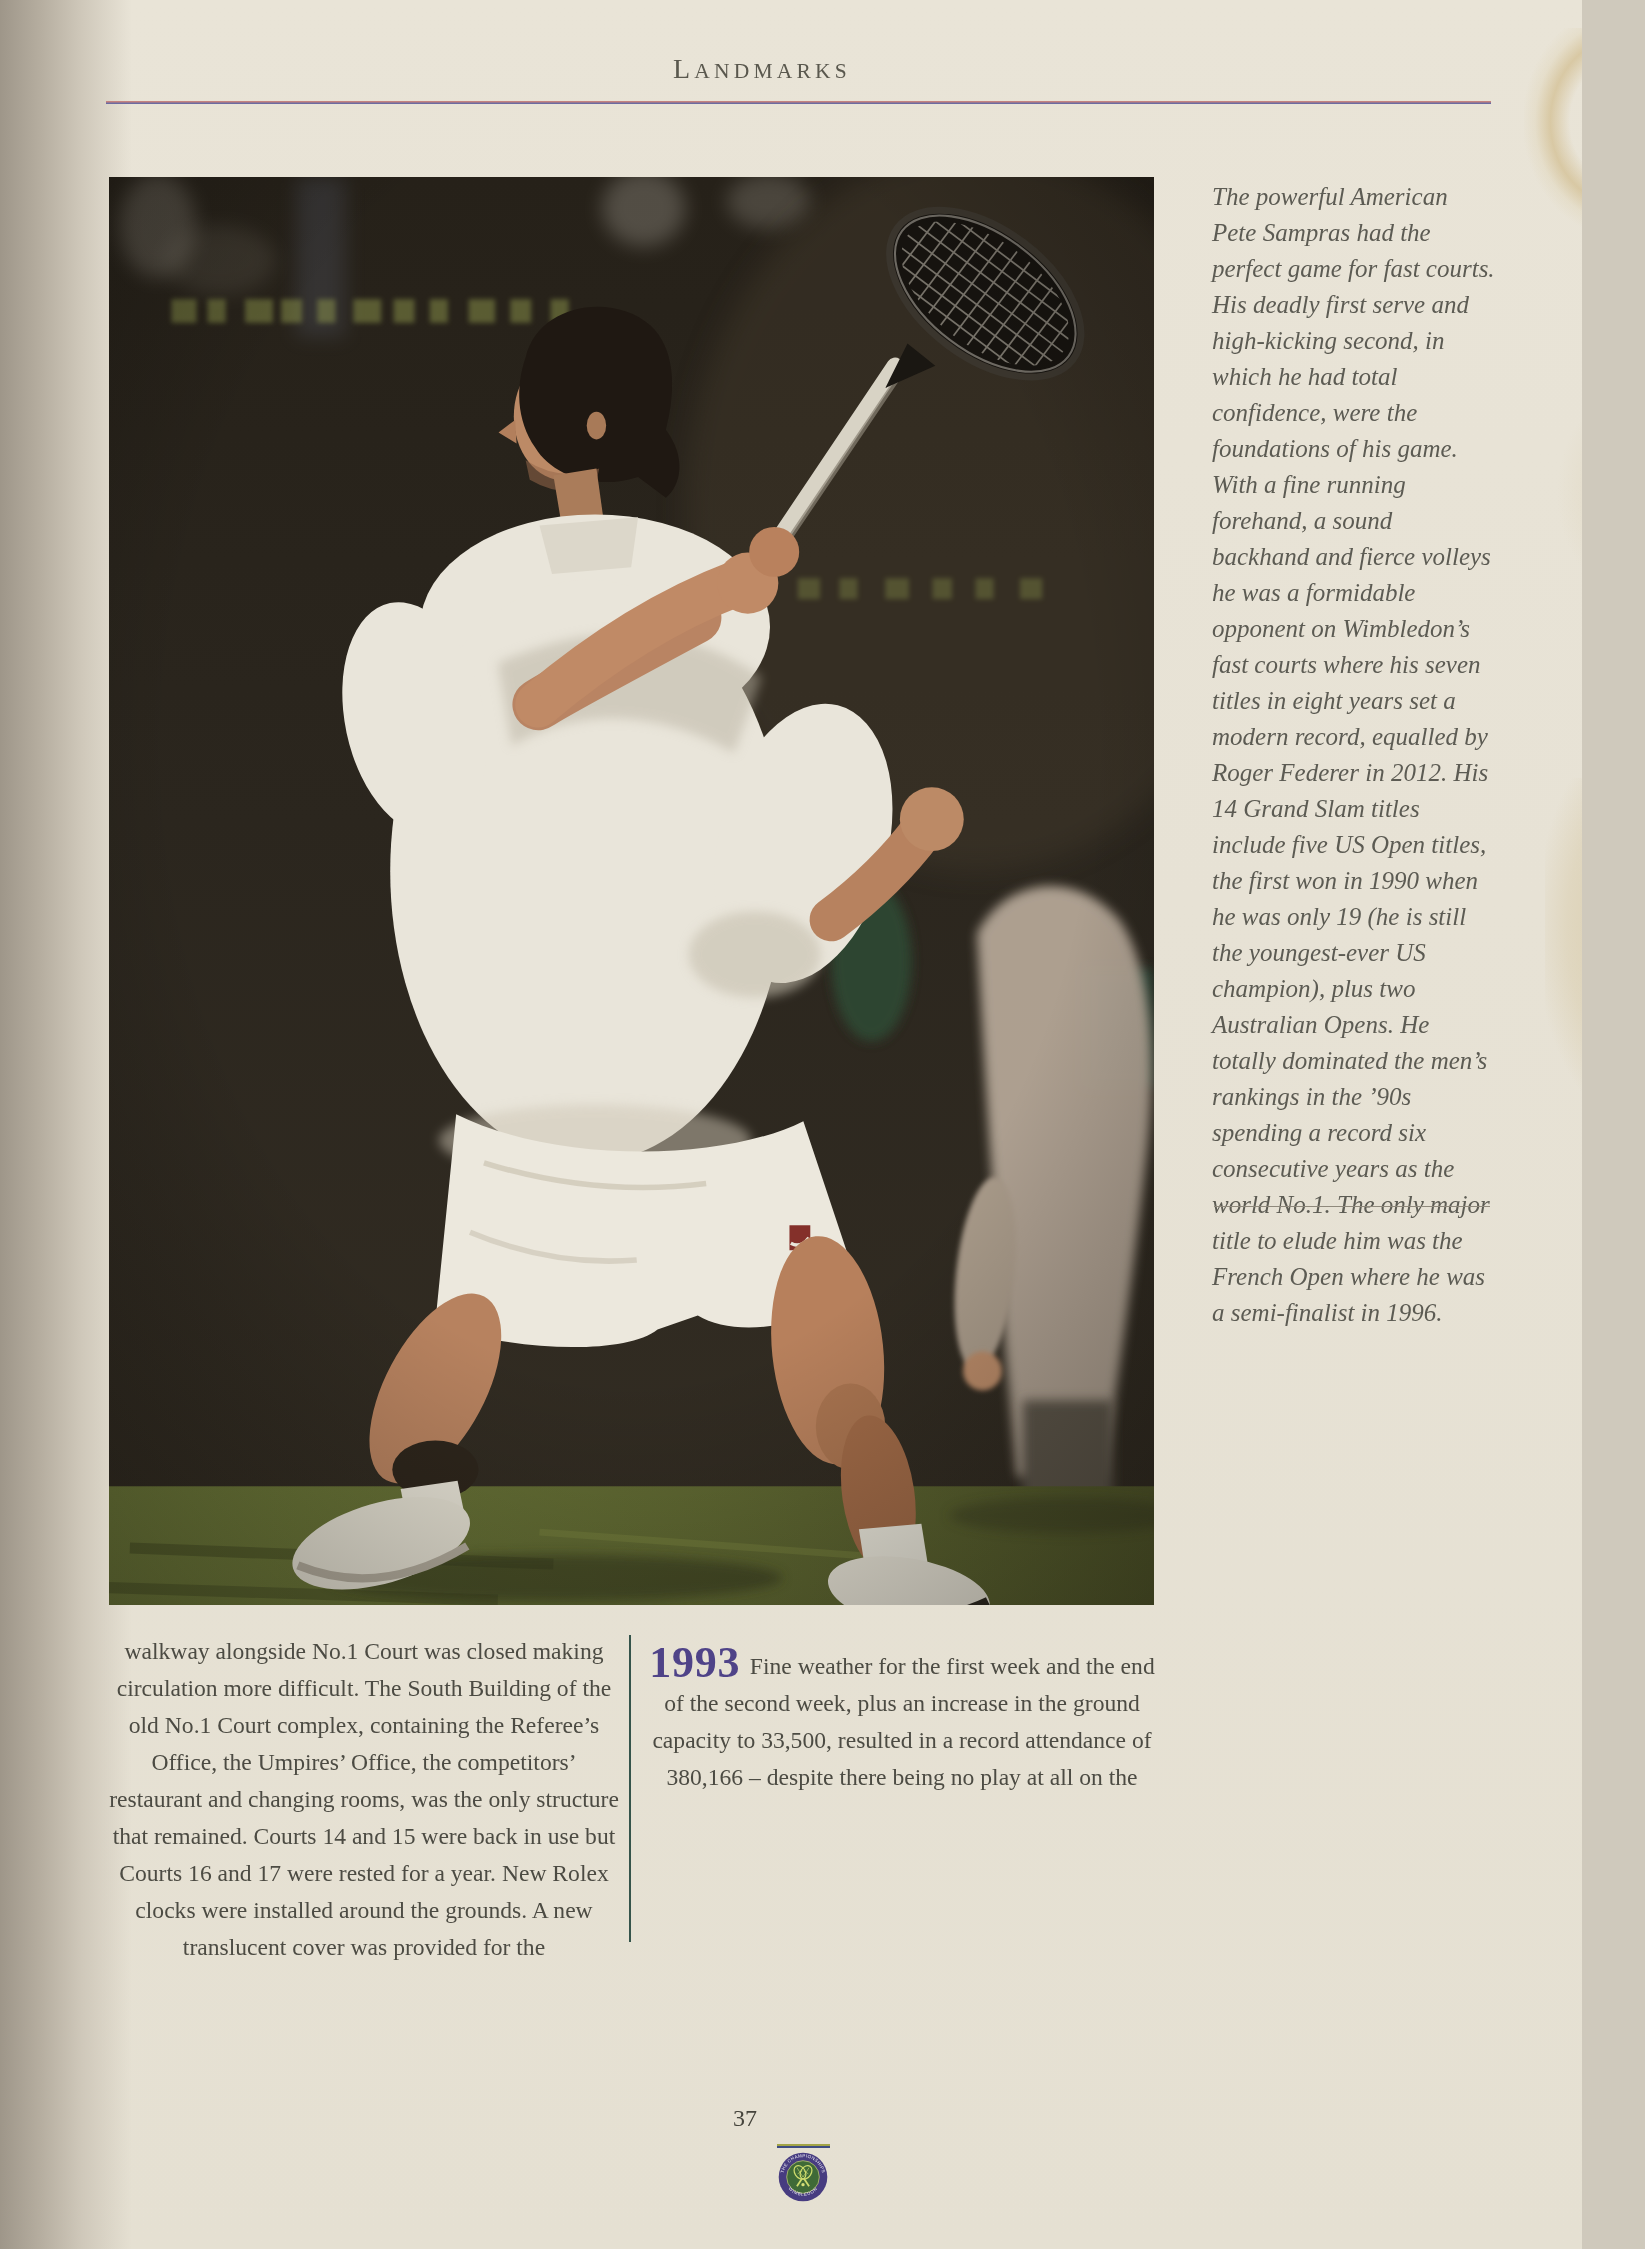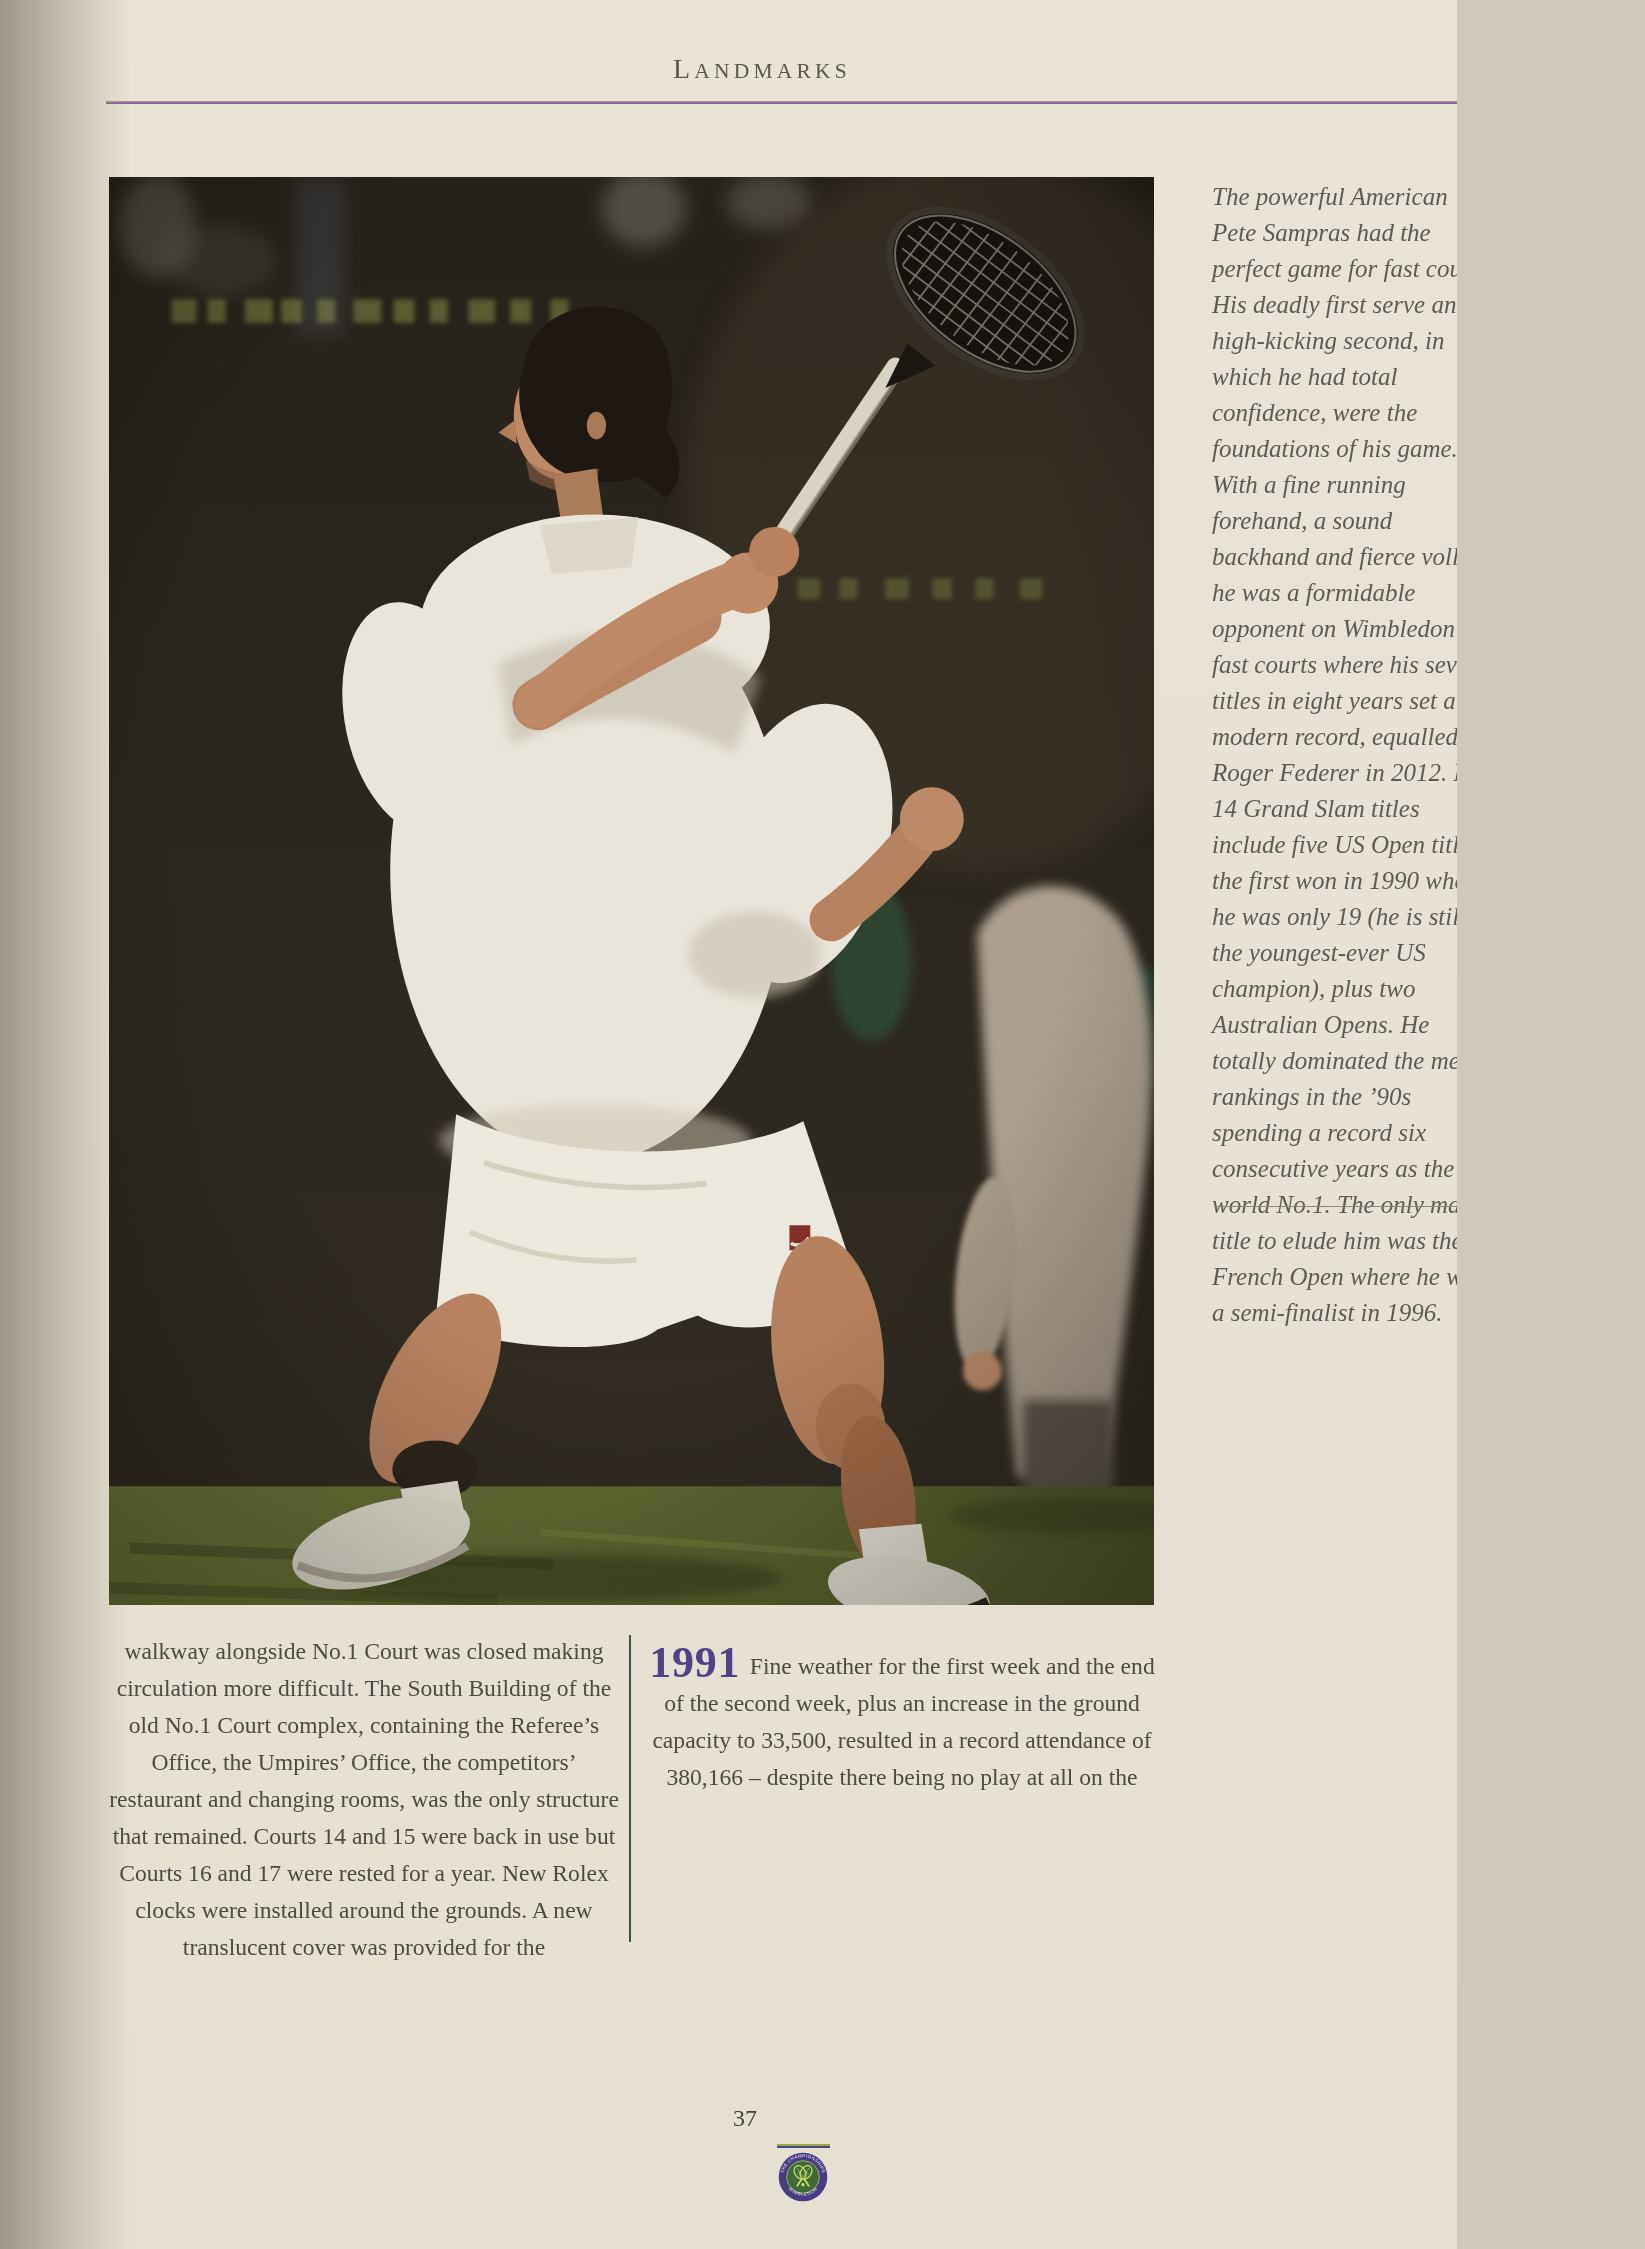--- a/index.html
+++ b/index.html
@@ -1,17 +1,17 @@
 <!DOCTYPE html>
 <html style="font-size:11px"><head>
 <meta charset="utf-8">
 <style>
   html,body{margin:0;padding:0;}
   body{width:1646px;height:2250px;background:#cfc9bc;font-family:"Liberation Serif","DejaVu Serif",serif;}
-  #page{position:relative;width:1457px;height:2250px;overflow:hidden;
+  #page{position:relative;width:1582px;height:2250px;overflow:hidden;
         background:linear-gradient(180deg,#e9e4d7 0%,#e7e2d5 40%,#e5e0d2 100%);}
   
   .gutter{position:absolute;left:0;top:0;width:132px;height:100%;
           background:linear-gradient(90deg,#9e9689 0%,#b5ad9f 30%,#cfc8ba 62%,rgba(231,226,213,0) 100%);}
   
   .stain1{position:absolute;left:1524px;top:28px;width:181px;height:208px;
           background:radial-gradient(ellipse at 55% 45%, rgba(214,193,143,0) 38%, rgba(203,178,122,0.55) 52%, rgba(214,196,148,0.18) 63%, rgba(0,0,0,0) 72%);}
   .stain2{position:absolute;left:1545px;top:778px;width:132px;height:333px;
           background:radial-gradient(ellipse at 75% 45%, rgba(203,182,130,0.55) 0%, rgba(203,182,130,0.25) 55%, rgba(0,0,0,0) 78%);}
   .stain3{position:absolute;left:1618px;top:181px;width:28px;height:1805px;
@@ -234,21 +234,21 @@
   </div>
 
   <div class="sidebar">The powerful American Pete Sampras had the perfect game for fast courts. His deadly first serve and high-kicking second, in which he had total confidence, were the foundations of his game. With a fine running forehand, a sound backhand and fierce volleys he was a formidable opponent on Wimbledon’s fast courts where his seven titles in eight years set a modern record, equalled by Roger Federer in 2012. His 14 Grand Slam titles include five US Open titles, the first won in 1990 when he was only 19 (he is still the youngest-ever US champion), plus two Australian Opens. He totally dominated the men’s rankings in the ’90s spending a record six consecutive years as the world No.1. The only major title to elude him was the French Open where he was a semi-finalist in 1996.</div>
   <div class="sidebar-rule"></div>
 
   <div class="col col-left">
     <p>walkway alongside No.1 Court was closed making circulation more difficult. The South Building of the old No.1 Court complex, containing the Referee’s Office, the Umpires’ Office, the competitors’ restaurant and changing rooms, was the only structure that remained. Courts 14 and 15 were back in use but Courts 16 and 17 were rested for a year. New Rolex clocks were installed around the grounds. A new translucent cover was provided for the</p>
   </div>
   <div class="col-divider"></div>
   <div class="col col-right">
-    <p class="para2"><span class="year">1991</span><span>Fine weather for the first week and the end of the second week, plus an increase in the ground capacity to 33,500, resulted in a record attendance of 380,166 – despite there being no play at all on the</span></p>
+    <p class="para2"><span class="year">1993</span><span>Fine weather for the first week and the end of the second week, plus an increase in the ground capacity to 33,500, resulted in a record attendance of 380,166 – despite there being no play at all on the</span></p>
   </div>
 
   <div class="pagenum">37</div>
   <div class="pagenum-rule"></div>
   <div class="logo">
     <svg viewBox="0 0 72 72">
       <circle cx="36" cy="36" r="35" fill="#473c80"></circle>
       <circle cx="36" cy="36" r="23.5" fill="#3f6a37" stroke="#c9cf7a" stroke-width="1"></circle>
       <g stroke="#cfdc6d" fill="none">
         <g transform="rotate(-33 36 36)">

